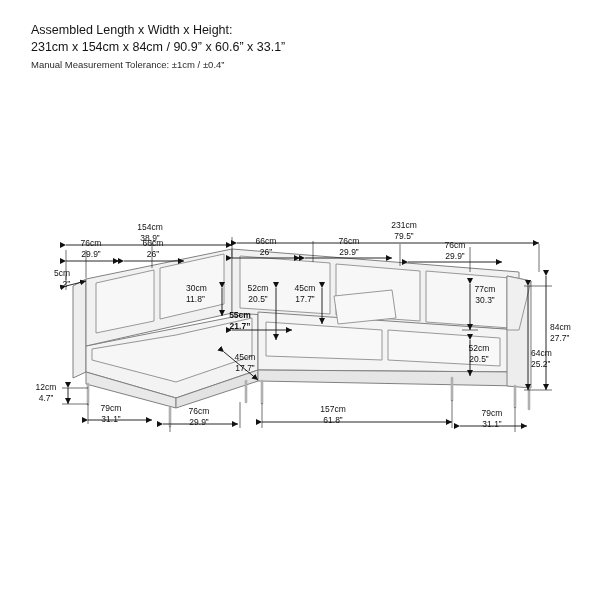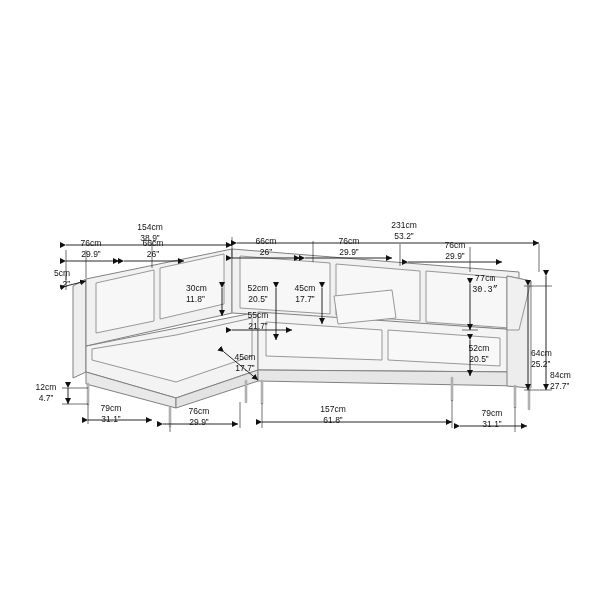--- a/index.html
+++ b/index.html
@@ -58,20 +58,25 @@
     white-space: nowrap;
     letter-spacing: 0px;
   }
   .dimlabel .v2 { display: block; }
 </style>
 </head>
 <body>
 
 <div id="stage">
 
+  <div class="header">
+    <div class="line1">Assembled Length x Width x Height:</div>
+    <div class="line2">231cm x 154cm x 84cm / 90.9” x 60.6” x 33.1”</div>
+    <div class="line3">Manual Measurement Tolerance: ±1cm / ±0.4”</div>
+  </div>
 
   <svg class="diagram" viewBox="0 0 600 600">
     <defs>
       <marker id="ah" markerWidth="7" markerHeight="7" refX="6" refY="3" orient="auto" markerUnits="userSpaceOnUse">
         <path d="M0,0 L6,3 L0,6 z" fill="#111111"></path>
       </marker>
       <marker id="ah2" markerWidth="7" markerHeight="7" refX="6" refY="3" orient="auto" markerUnits="userSpaceOnUse">
         <path d="M0,0 L6,3 L0,6 z" fill="#111111"></path>
       </marker>
     </defs>
@@ -199,21 +204,21 @@
     </g>
   </svg>
 
   <div class="dimlabel" style="left:122px; top:222px; width:56px;">
     <span>154cm</span>
     <span class="v2">38.9”</span>
   </div>
 
   <div class="dimlabel" style="left:376px; top:220px; width:56px;">
     <span>231cm</span>
-    <span class="v2">53.2”</span>
+    <span class="v2">79.5”</span>
   </div>
 
   <div class="dimlabel" style="left:64px; top:238px; width:54px;">
     <span>76cm</span>
     <span class="v2">29.9”</span>
   </div>
 
   <div class="dimlabel" style="left:126px; top:238px; width:54px;">
     <span>66cm</span>
     <span class="v2">26”</span>
@@ -247,36 +252,36 @@
   <div class="dimlabel" style="left:239px; top:283px; width:38px;">
     <span>52cm</span>
     <span class="v2">20.5”</span>
   </div>
 
   <div class="dimlabel" style="left:286px; top:283px; width:38px;">
     <span>45cm</span>
     <span class="v2">17.7”</span>
   </div>
 
-  <div class="dimlabel" style="left:238px; top:310px; width:40px;">
+  <div class="dimlabel" style="left:220px; top:310px; width:40px;font-weight:bold;">
     <span>55cm</span>
     <span class="v2">21.7”</span>
   </div>
 
   <div class="dimlabel" style="left:225px; top:352px; width:40px;">
     <span>45cm</span>
     <span class="v2">17.7”</span>
   </div>
 
-  <div class="dimlabel" style="left:466px; top:274px; width:38px;font-family:Liberation Mono, monospace;">
+  <div class="dimlabel" style="left:466px; top:284px; width:38px;">
     <span>77cm</span>
     <span class="v2">30.3”</span>
   </div>
 
-  <div class="dimlabel" style="left:550px; top:322px; width:40px; text-align:left;margin-top:48px;">
+  <div class="dimlabel" style="left:550px; top:322px; width:40px; text-align:left;">
     <span>84cm</span>
     <span class="v2">27.7”</span>
   </div>
 
   <div class="dimlabel" style="left:460px; top:343px; width:38px;">
     <span>52cm</span>
     <span class="v2">20.5”</span>
   </div>
 
   <div class="dimlabel" style="left:531px; top:348px; width:38px; text-align:left;">

